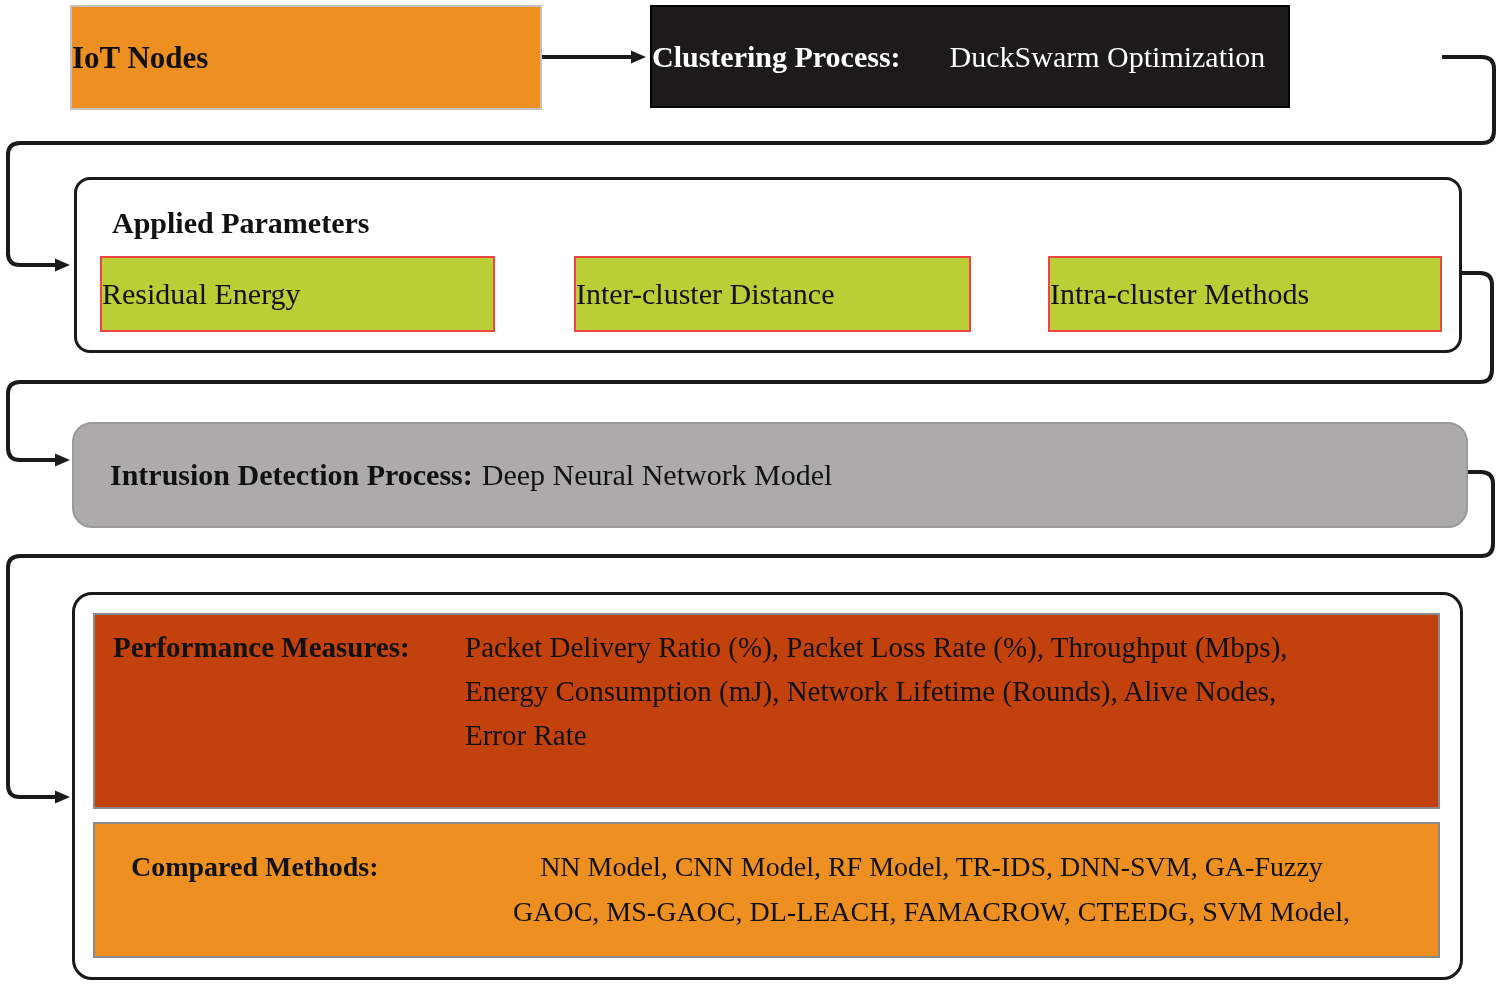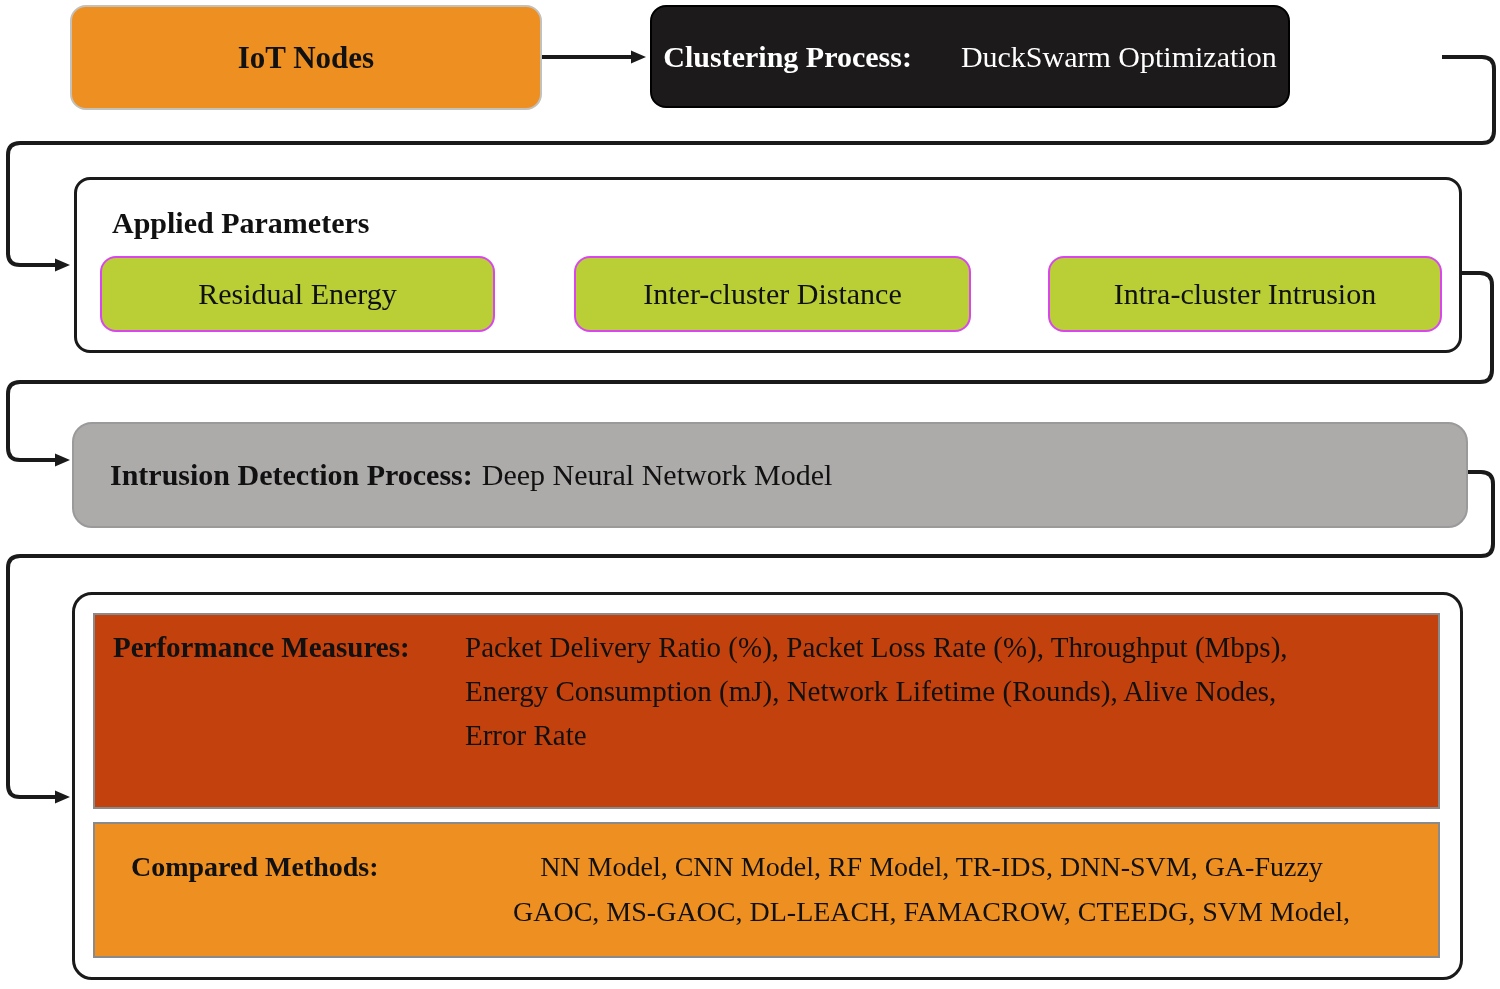--- a/index.html
+++ b/index.html
@@ -6,21 +6,21 @@
   #canvas{
     position:relative;
     width:1500px;height:989px;
     background:#ffffff;
     font-family:"Liberation Serif","DejaVu Serif",serif;
     color:#111;
     overflow:hidden;
   }
   .abs{position:absolute;box-sizing:border-box;}
   #connectors{position:absolute;left:0;top:0;width:1500px;height:989px;z-index:1;}
-  .node{z-index:2;display:flex;align-items:center;justify-content:center;border-radius:16px;}
+  .node{z-index:2;display:flex;align-items:center;}
 
   
   .iot-box{
     left:70px;top:5px;width:472px;height:105px;
     background:#EE8F22;border:2px solid #c4c0ba;
     font-size:31px;font-weight:bold;
   }
   .clustering-box{
     left:650px;top:5px;width:640px;height:103px;
     background:#1C1A1A;border:2px solid #000;
@@ -35,21 +35,21 @@
     background:#fff;border:3px solid #1a1a1a;border-radius:16px;
     z-index:2;
   }
   .params-title{
     left:112px;top:203px;height:40px;
     font-size:30px;font-weight:bold;z-index:3;
     display:flex;align-items:center;
   }
   .param-box{
     top:256px;height:76px;
-    background:#B9CF35;border:2px solid #d946ef;
+    background:#B9CF35;border:2px solid #ef4444;
     font-size:30px;z-index:3;
   }
   .param-residual{left:100px;width:395px;}
   .param-inter{left:574px;width:397px;}
   .param-intra{left:1048px;width:394px;}
 
   
   .intrusion-box{
     left:72px;top:422px;width:1396px;height:106px;
     background:#ADAAAA;border:2px solid #9a9a9a;border-radius:20px;
@@ -109,21 +109,21 @@
   <div class="abs params-container"></div>
   <div class="abs params-title">Applied Parameters</div>
 
   <div class="abs node param-box param-residual">
     <span>Residual Energy</span>
   </div>
   <div class="abs node param-box param-inter">
     <span>Inter-cluster Distance</span>
   </div>
   <div class="abs node param-box param-intra">
-    <span>Intra-cluster Intrusion</span>
+    <span>Intra-cluster Methods</span>
   </div>
 
   <div class="abs node intrusion-box">
     <span class="bold">Intrusion Detection Process:</span>
     <span class="rest">Deep Neural Network Model</span>
   </div>
 
   <div class="abs results-container"></div>
 
   <div class="abs perf-box">

